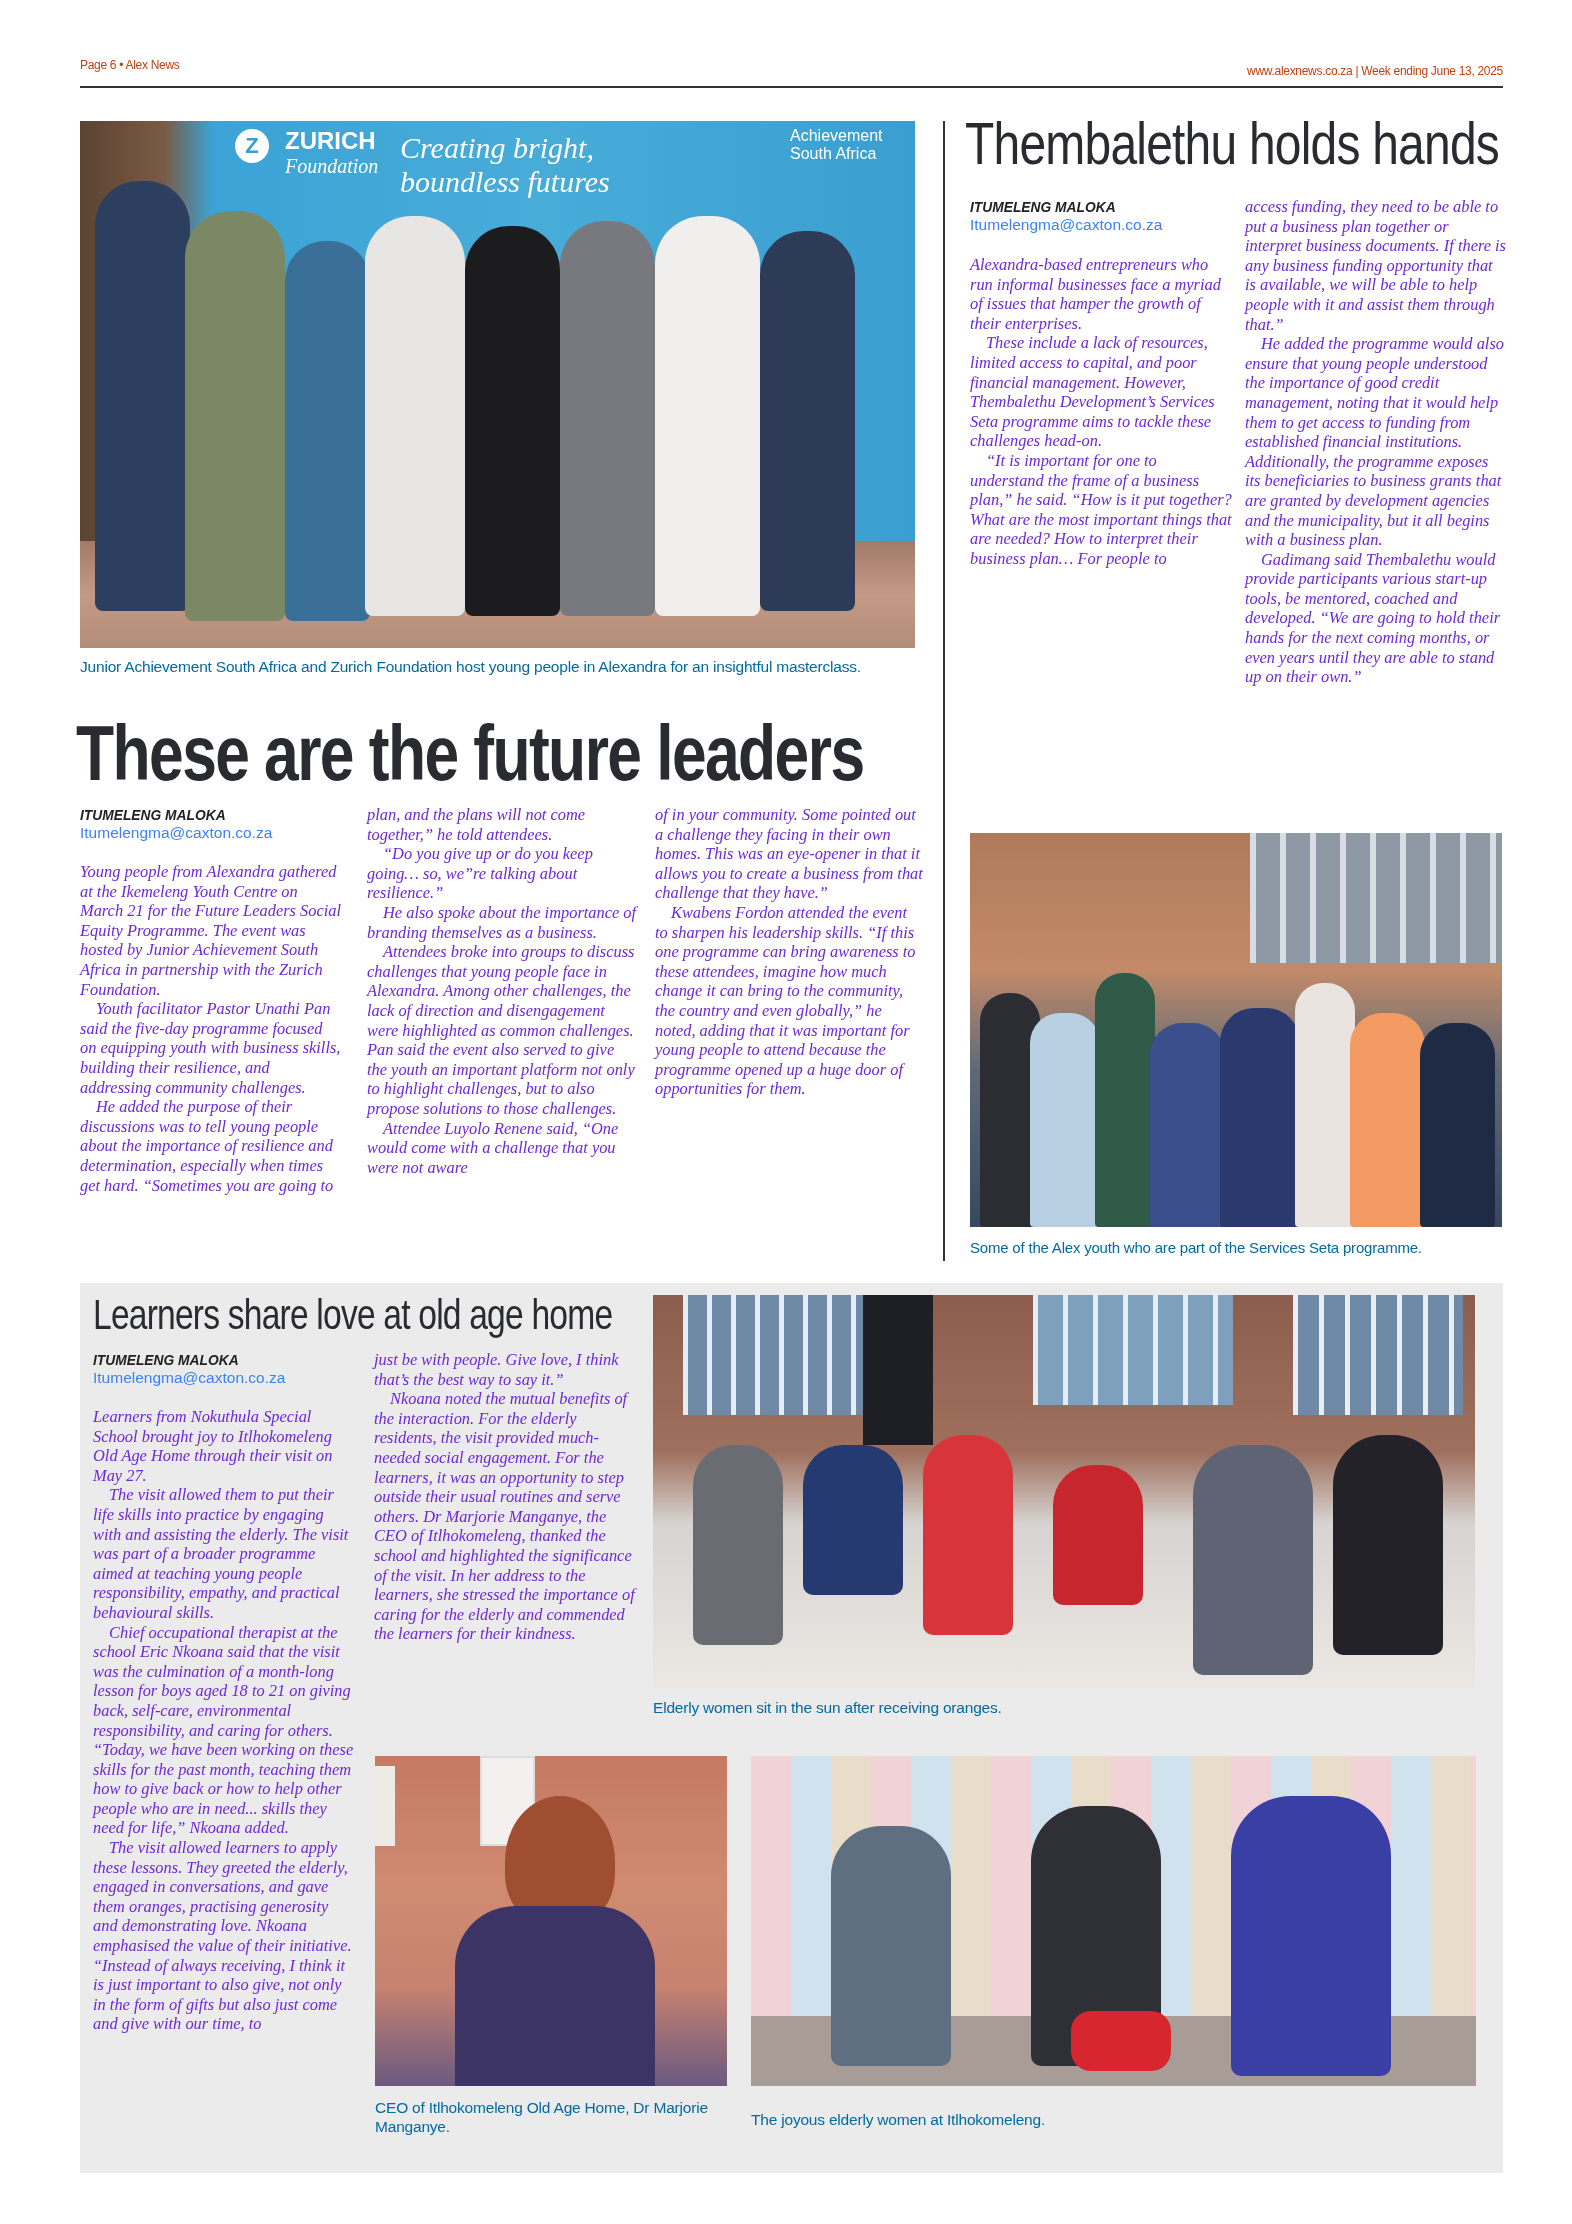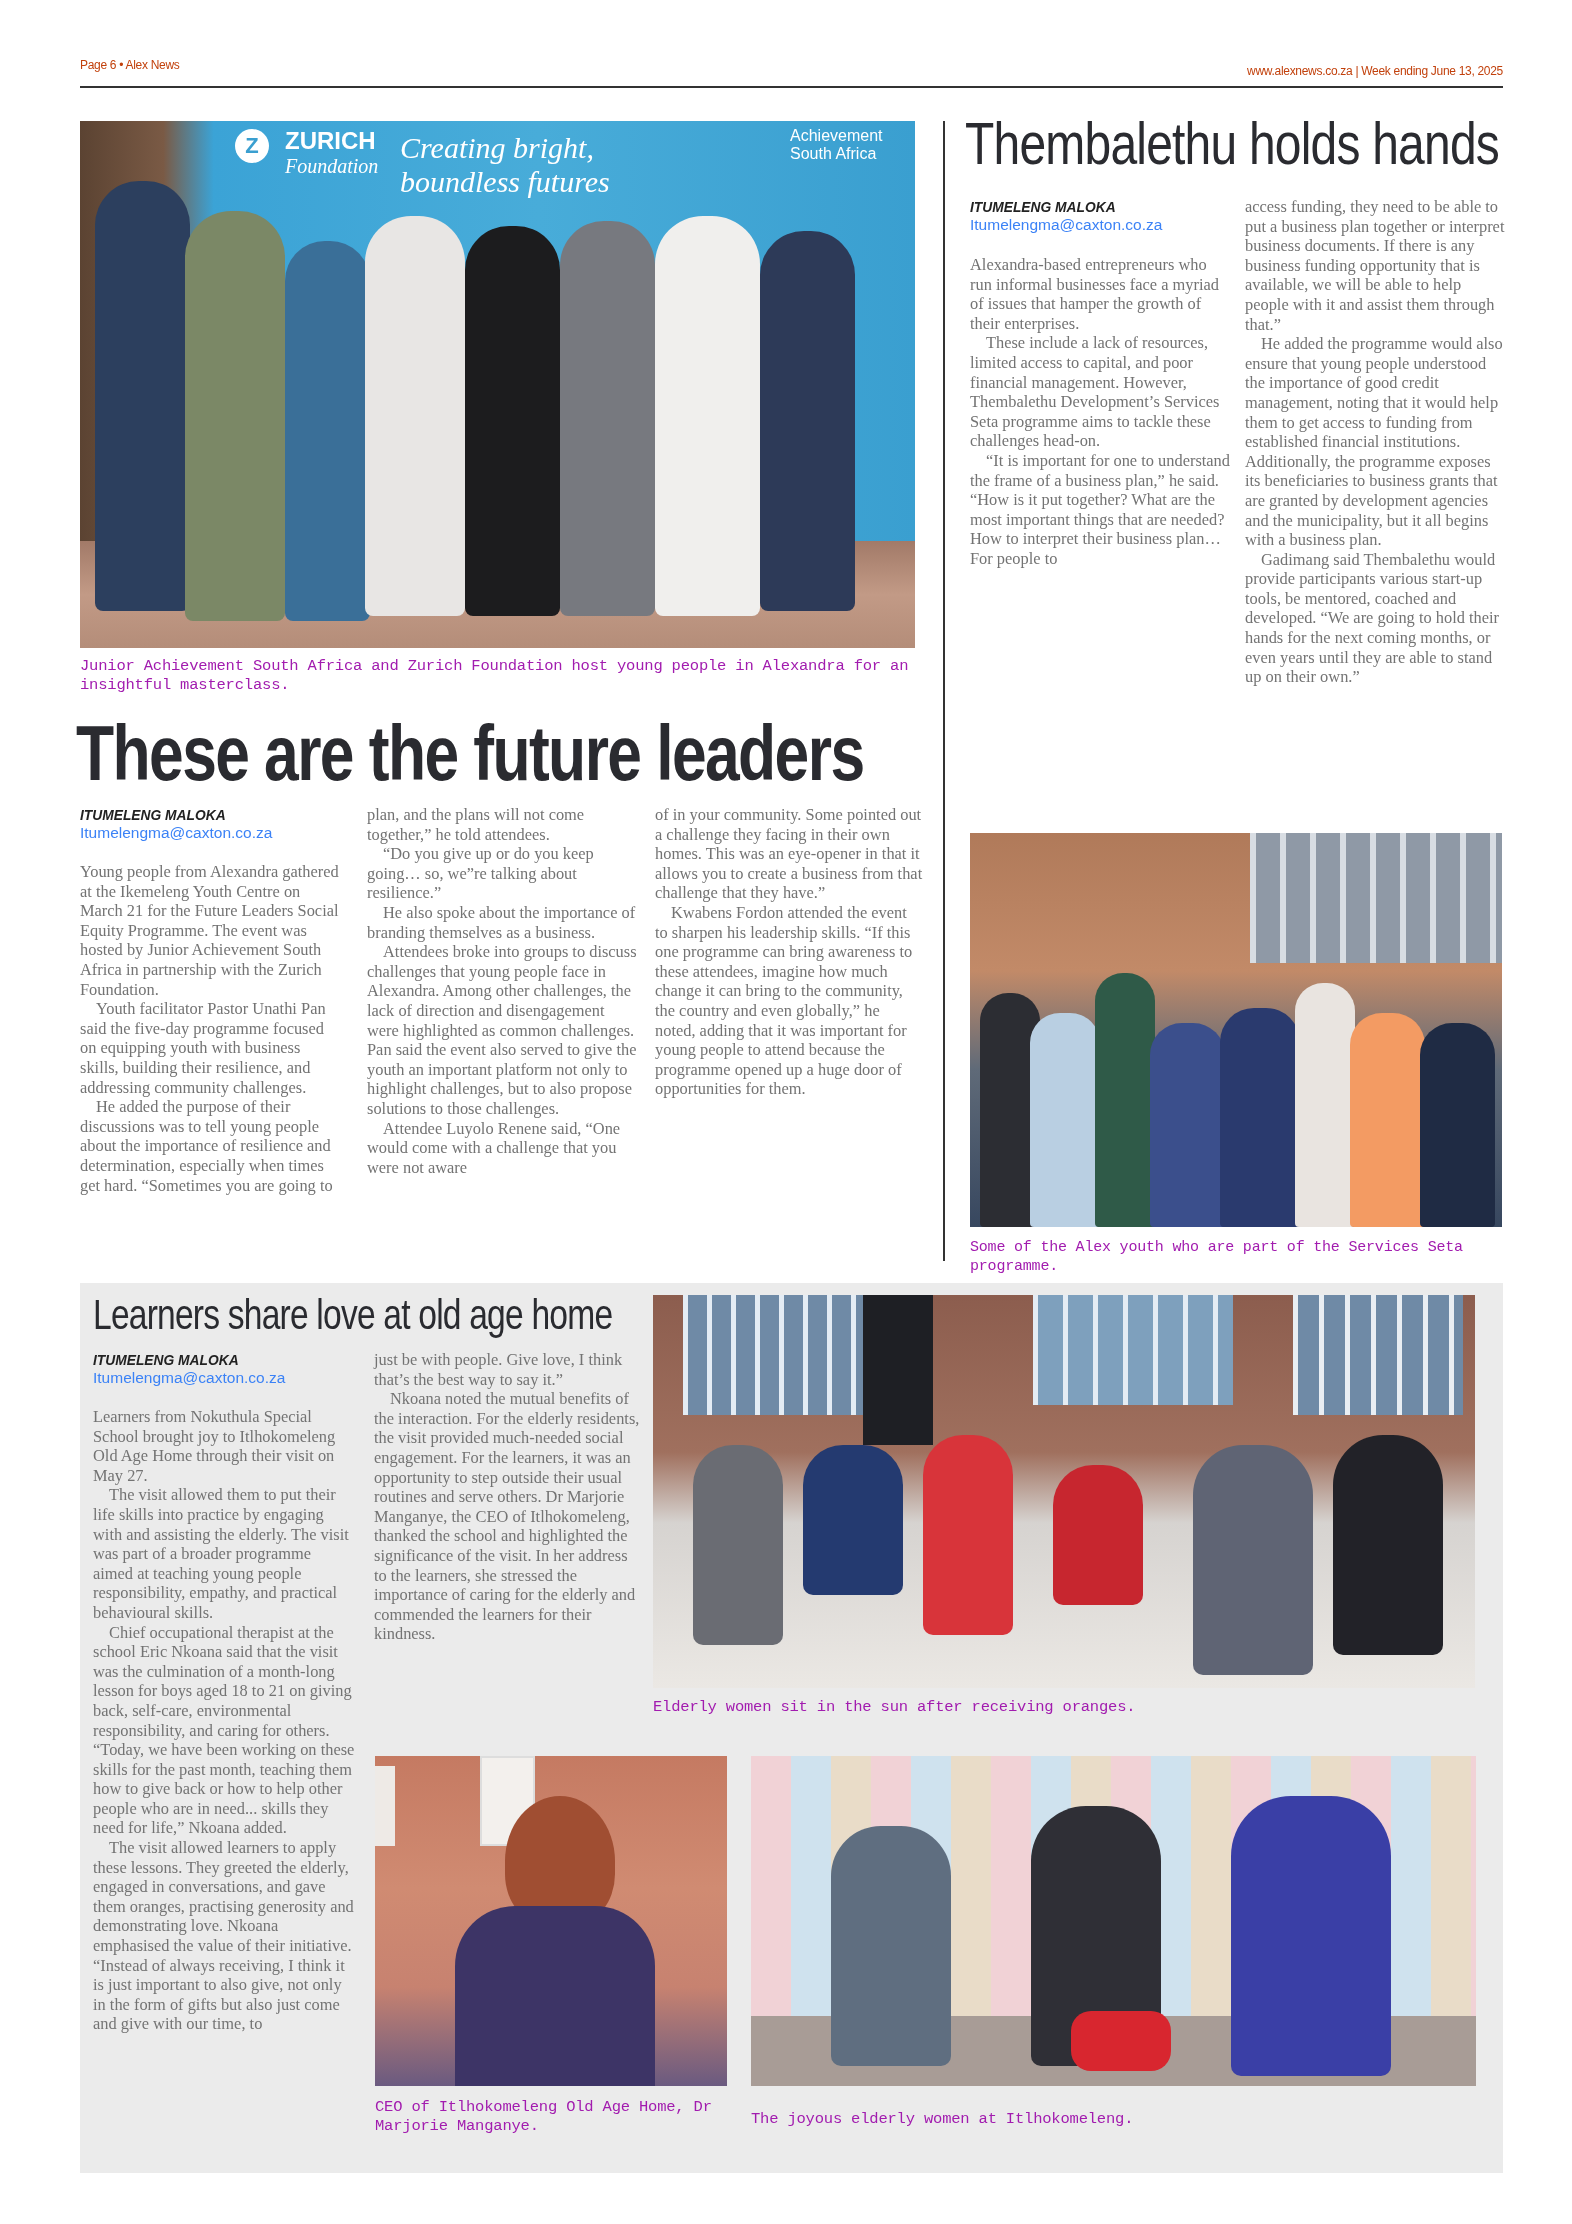--- a/index.html
+++ b/index.html
@@ -10,34 +10,34 @@
 
   
   .folio { font-family: "Liberation Sans", sans-serif; font-size: 12px; color: #c2410c; letter-spacing: -0.3px; text-align: right; }
   .folio-rule { left: 80px; top: 86px; width: 1423px; height: 2px; background: #333; }
 
   
   .photo { overflow: hidden; }
   .photo .scene { position: absolute; inset: 0; }
 
   
-  .caption { font-family: Liberation Mono, monospace; font-size: 15.5px; line-height: 19px; color: #a21caf; letter-spacing: -0.2px; }
+  .caption { font-family: Liberation Sans, sans-serif; font-size: 15.5px; line-height: 19px; color: #0369a1; letter-spacing: -0.2px; }
 
   
   .headline { font-family: "Liberation Sans", sans-serif; color: #2a2b30; white-space: nowrap; transform-origin: left top; letter-spacing: -1px; }
   .hl-big { font-size: 78px; font-weight: bold; line-height: 82px; transform: scaleX(0.80); letter-spacing: -2px; }
   .hl-mid { font-size: 60px; line-height: 64px; transform: scaleX(0.80); }
   .hl-small { font-size: 42px; line-height: 46px; transform: scaleX(0.80); }
 
   
   .byline-name { font-family: "Liberation Sans", sans-serif; font-weight: bold; font-style: italic; font-size: 15px; line-height: 19px; color: #222; transform: scaleX(0.92); transform-origin: left top; white-space: nowrap; }
   .byline-email { font-family: "Liberation Sans", sans-serif; font-size: 15.5px; line-height: 20px; color: #3b82f6; }
 
   
-  .col { font-family: "Liberation Serif", serif; font-size: 16.4px; line-height: 19.6px; color: #737373; }
+  .col { font-family: "Liberation Serif", serif; font-size: 16.4px; line-height: 19.6px; color: #6d28d9; font-style: italic; }
   .col p { text-indent: 0; }
   .col p + p { text-indent: 16px; }
 
   .vrule { background: #333; width: 1.5px; }
 
   
   .feature-box { left: 80px; top: 1283px; width: 1423px; height: 890px; background: #ebebeb; }
 </style>
 </head>
 <body>

